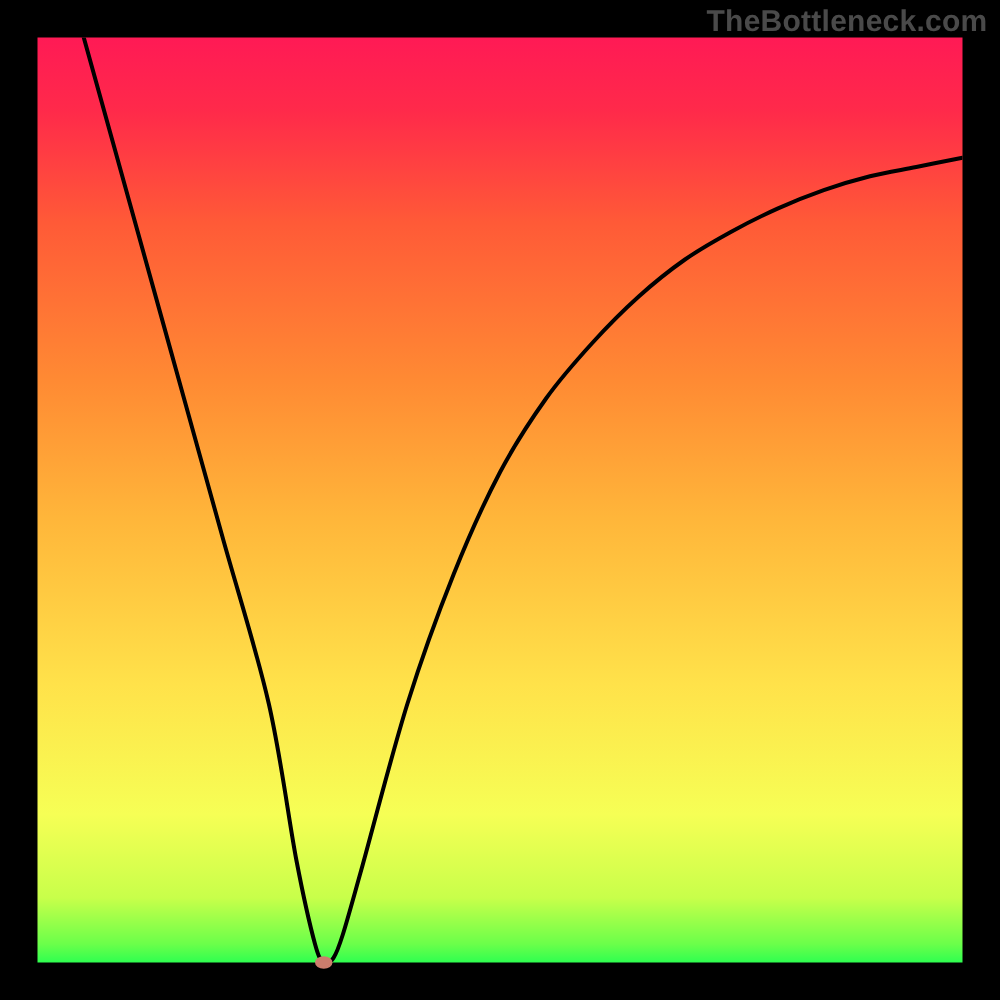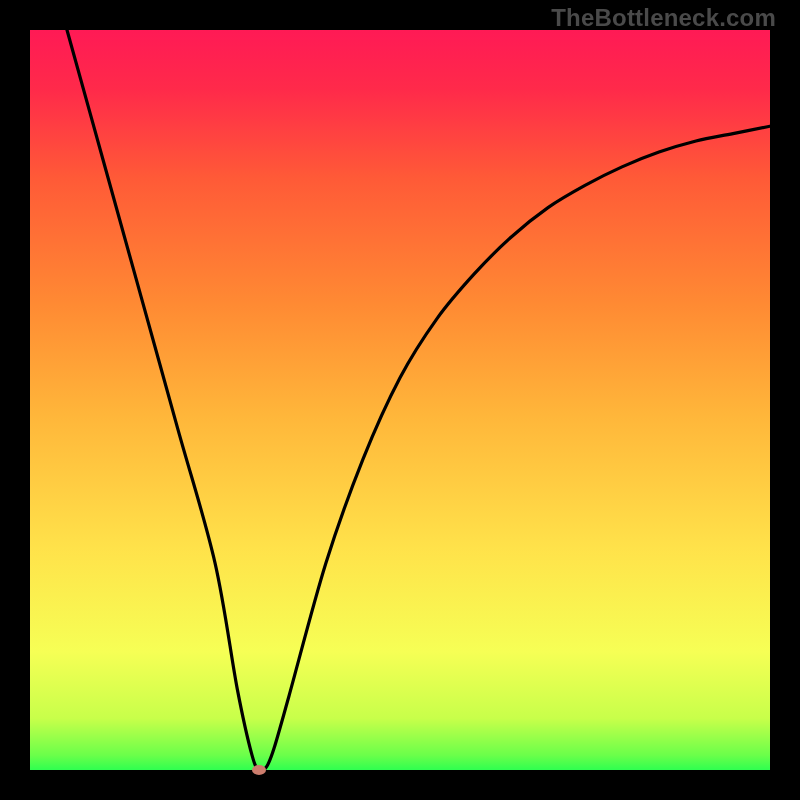--- a/index.html
+++ b/index.html
@@ -6,21 +6,21 @@
   html, body { width: 800px; height: 800px; overflow: hidden; background: #000; }
   .frame {
     position: relative;
     width: 800px;
     height: 800px;
     background: #000;
   }
   .watermark {
     position: absolute;
     top: 4px;
-    right: 24px;
+    right: 10px;
     font-family: Arial, Helvetica, sans-serif;
     font-size: 24px;
     font-weight: 600;
     color: #4a4a4a;
     letter-spacing: 0.2px;
     z-index: 10;
   }
   .plot-area {
     position: absolute;
     left: 30px;

